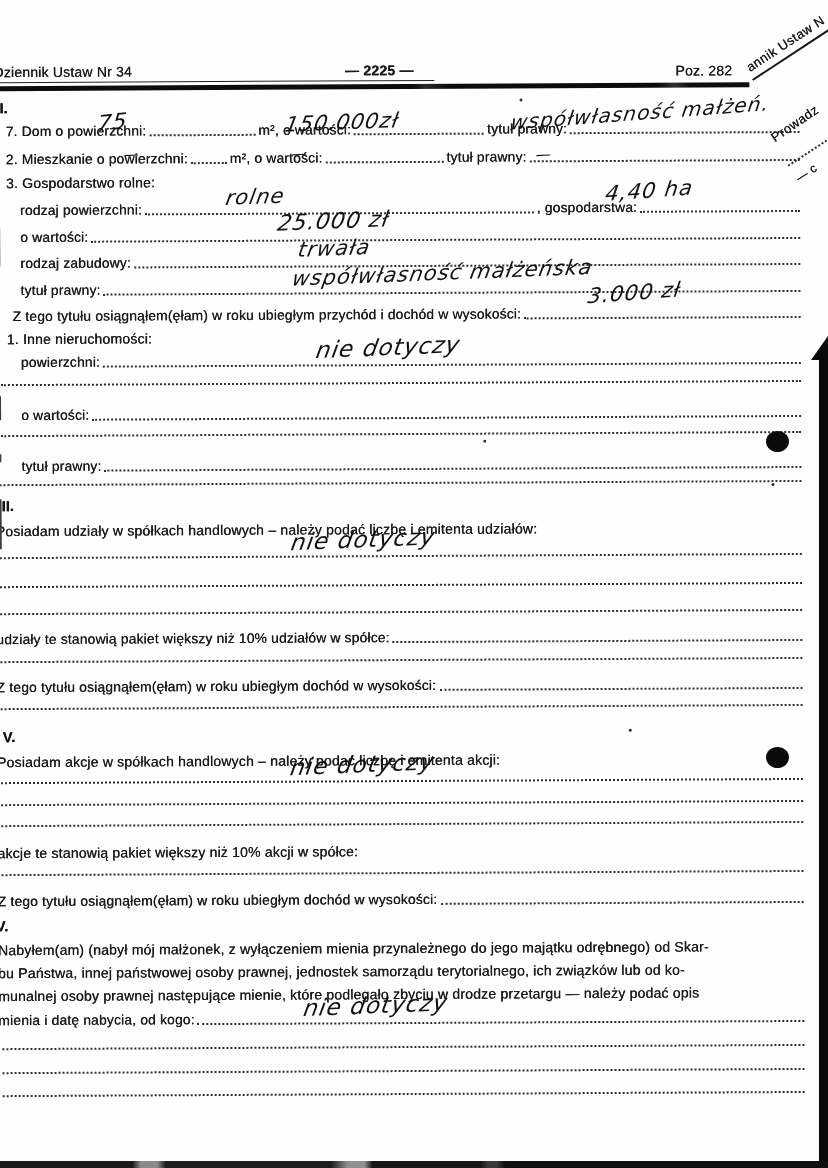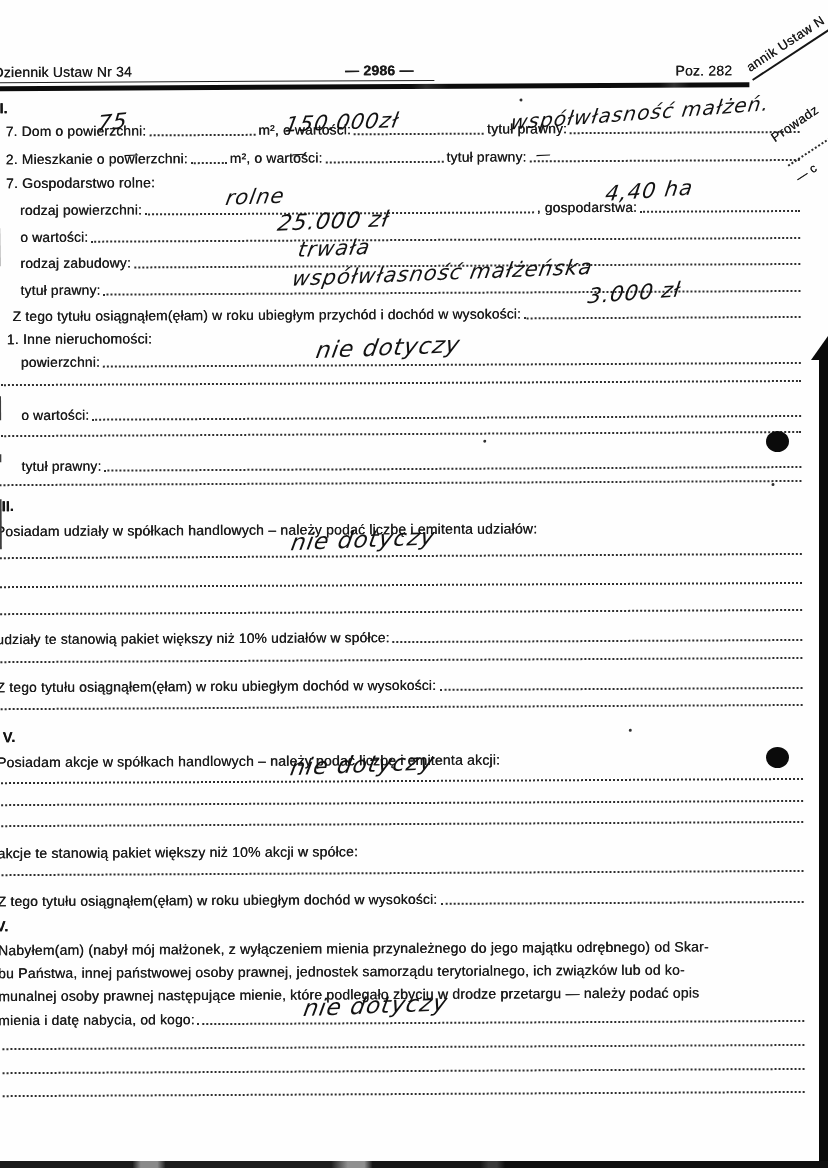--- a/index.html
+++ b/index.html
@@ -34,21 +34,21 @@
       background:linear-gradient(90deg,#1a1a1a 0 16%,#8a8a8a 17% 19%,#1d1d1d 20% 40%,#909090 42% 44%,#161616 45% 58%,#3a3a3a 59% 60%,#0f0f0f 61% 100%);}
   .speck{position:absolute;width:3px;height:3px;background:#2f2f2f;border-radius:50%;}
 </style>
 </head>
 <body>
 
 <div class="page">
   <div class="content">
 
     <div class="textline" style="left:-4px;top:62px">Dziennik Ustaw Nr 34</div>
-    <div class="textline bold" style="left:322px;top:62px;width:120px;text-align:center">— 2986 —</div>
+    <div class="textline bold" style="left:322px;top:62px;width:120px;text-align:center">— 2225 —</div>
     <div class="textline" style="left:678px;top:64px">Poz. 282</div>
     <div class="hr-thin" style="left:0;top:80px;width:437px"></div>
     <div class="hr-thick" style="left:0;top:84px;width:752px"></div>
 
     <div class="corner" style="left:742px;top:36px;transform:rotate(-33deg);border-bottom:2.5px solid #161616;padding:0 8px 4px 2px">annik Ustaw N</div>
     <div class="corner" style="left:770px;top:118px;transform:rotate(-34deg)">Prowadz</div>
     <div class="corner-dots" style="left:786px;top:152px;width:54px;transform:rotate(-33deg)"></div>
     <div class="corner" style="left:797px;top:168px;transform:rotate(-33deg);font-size:12px">— c</div>
 
     <div class="heading" style="left:2px;top:98px">I.</div>
@@ -64,21 +64,21 @@
 
     <div class="line" style="left:8px;right:26px;top:148px">
       <span class="t">2. Mieszkanie o powierzchni:</span>
       <span class="dots fixed" style="width:36px"></span>
       <span class="t2">m², o wartości:</span>
       <span class="dots fixed" style="width:118px"></span>
       <span class="t2">tytuł prawny:</span>
       <span class="dots"></span>
     </div>
 
-    <div class="textline" style="left:8px;top:173px">7. Gospodarstwo rolne:</div>
+    <div class="textline" style="left:8px;top:173px">3. Gospodarstwo rolne:</div>
 
     <div class="line" style="left:22px;right:26px;top:199px">
       <span class="t">rodzaj powierzchni:</span>
       <span class="dots"></span>
       <span class="t2">, gospodarstwa:</span>
       <span class="dots fixed" style="width:160px"></span>
     </div>
 
     <div class="line" style="left:22px;right:26px;top:226px">
       <span class="t">o wartości:</span>

